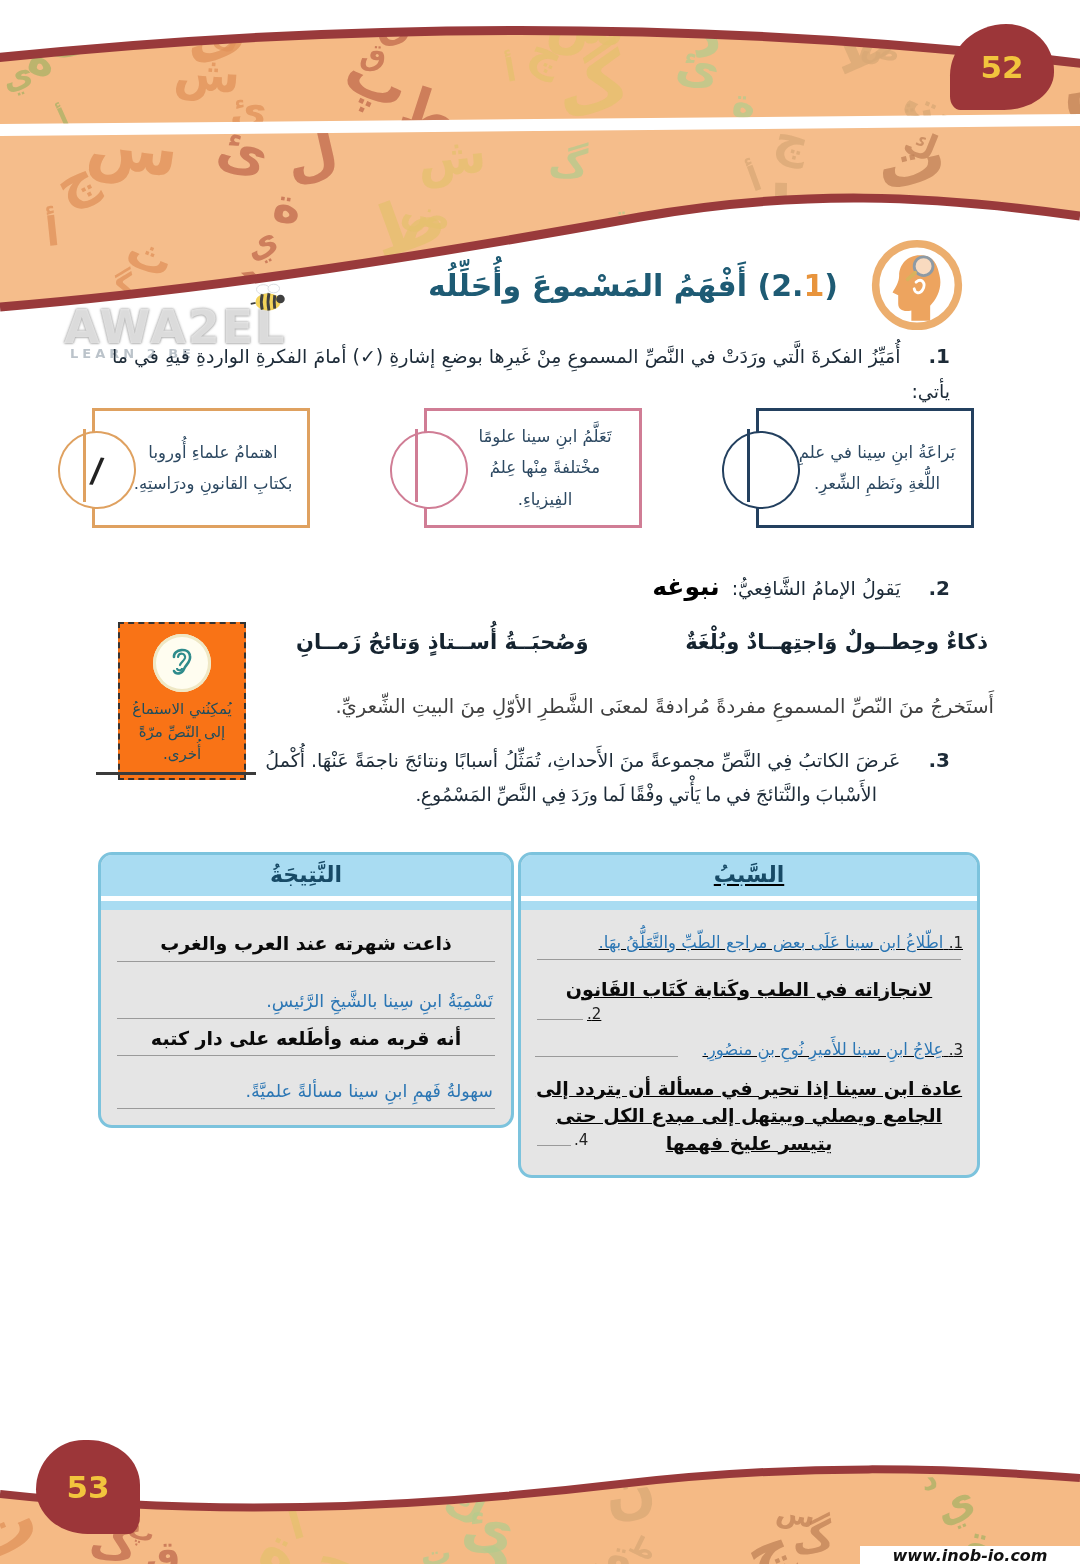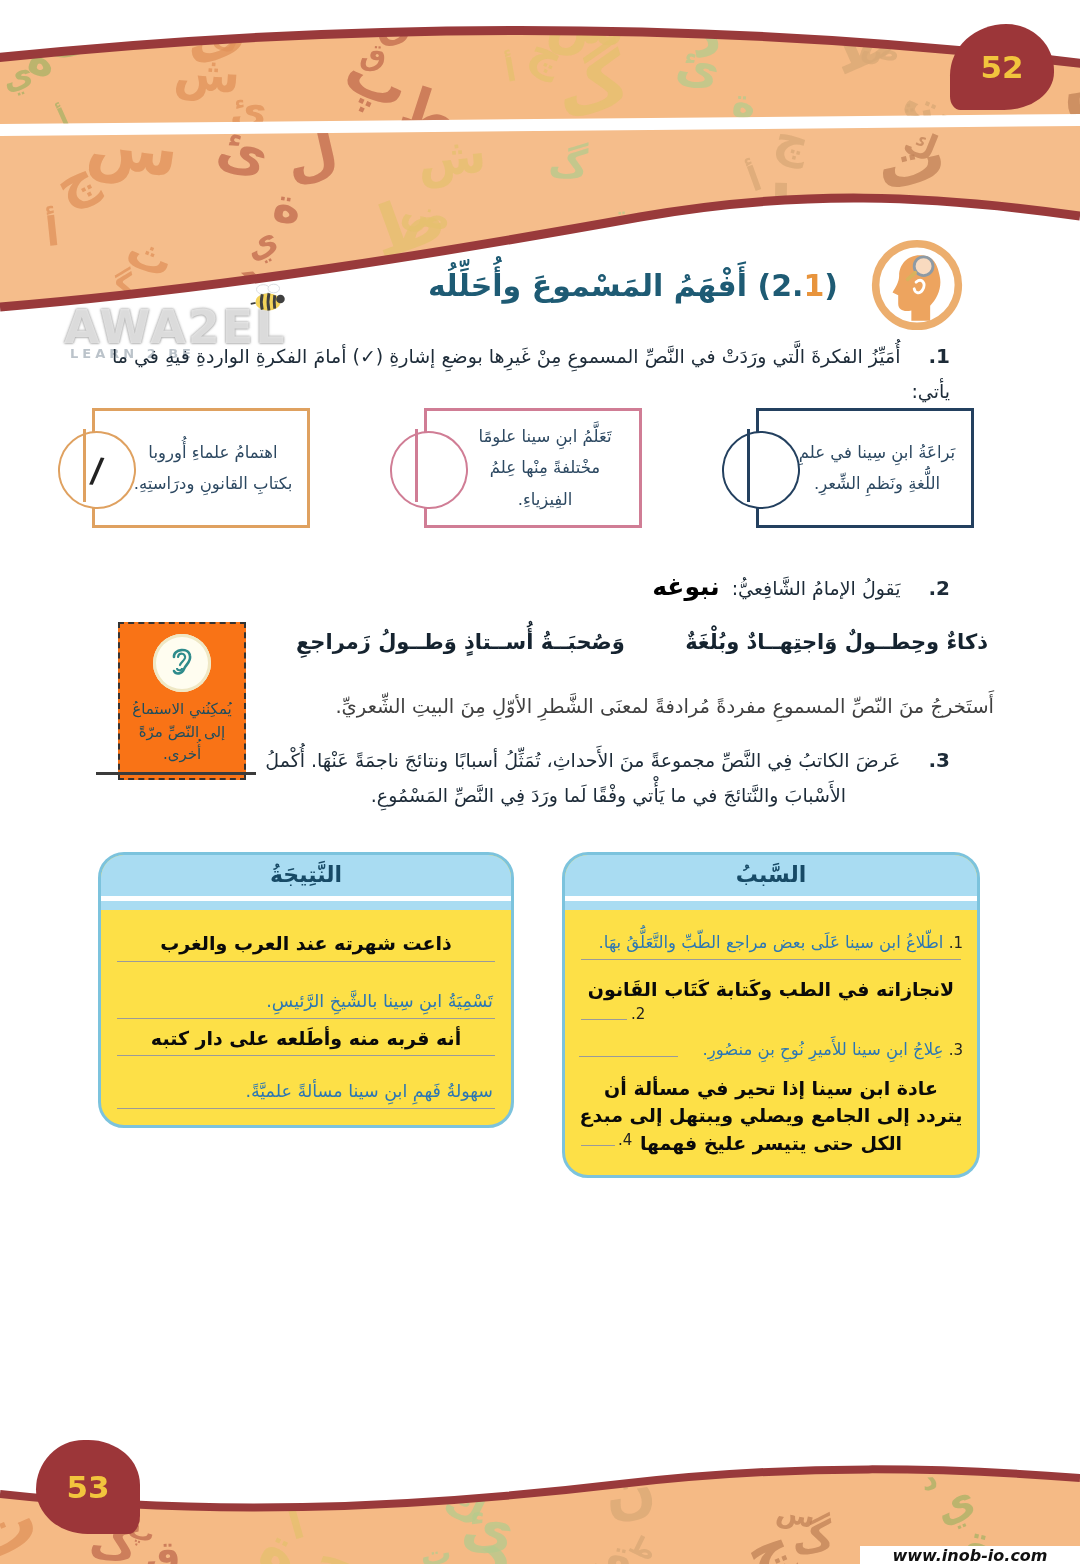--- a/index.html
+++ b/index.html
@@ -35,21 +35,21 @@
   .q{position:absolute;direction:rtl;color:#1d2b38;font-size:19px;line-height:1.8;z-index:2;}
   .qnum{font-weight:bold;margin-left:28px;font-size:20px;}
   .q1{top:338px;right:130px;width:862px;}
   .q2{top:564px;right:130px;}
   .q2 .answer{font-weight:bold;color:#000;font-size:25px;margin-right:12px;}
   .poem{position:absolute;top:630px;right:92px;left:296px;direction:rtl;display:flex;
         justify-content:space-between;font-weight:bold;font-size:21px;color:#15232f;z-index:2;}
   .task{position:absolute;top:695px;right:86px;left:280px;direction:rtl;text-align:right;
         font-size:19.5px;color:#404040;z-index:2;}
   .q3{top:742px;right:130px;width:824px;}
-  .q3-l2{margin-right:104px;}
+  .q3-l2{margin-right:73px;font-family:Liberation Serif, serif;}
 
   
   .opts{position:absolute;top:408px;left:92px;right:106px;display:flex;direction:rtl;
         justify-content:space-between;z-index:2;}
   .opt{position:relative;width:218px;min-height:112px;border:3px solid var(--c);
        display:flex;align-items:center;justify-content:center;text-align:center;
        padding:10px 14px 10px 38px;box-sizing:border-box;direction:rtl;
        font-size:16.5px;line-height:1.9;color:#2c4861;}
   .opt::after{content:"";position:absolute;left:-12px;top:16%;height:64%;width:3px;background:var(--c);}
   .opt-circle{position:absolute;left:-37px;top:50%;margin-top:-37px;width:74px;height:74px;
@@ -59,23 +59,23 @@
 
   
   .note{position:absolute;top:622px;left:118px;width:128px;box-sizing:border-box;
         padding:10px 8px 12px;background:#f97316;border:2px dashed #333;
         text-align:center;direction:rtl;font-size:15px;line-height:1.5;color:#1e4d5e;z-index:2;}
   .note-ear{width:58px;height:58px;border-radius:50%;background:#fffdf0;margin:0 auto 6px;
             display:flex;align-items:center;justify-content:center;box-shadow:inset 0 0 0 3px #efe8c5;}
   .note-base{position:absolute;top:772px;left:96px;width:160px;height:3px;background:#3b3b3b;z-index:2;}
 
   
-  .card{position:absolute;top:852px;border:3px solid #7cc3dd;border-radius:26px;background:#fde047;
+  .card{position:absolute;top:852px;border:3px solid #7cc3dd;border-radius:14px;background:#e5e5e5;
         overflow:hidden;z-index:2;box-sizing:border-box;}
-  .card-cause{right:100px;width:418px;}
+  .card-cause{right:100px;width:462px;text-decoration:underline;}
   .card-result{left:98px;width:416px;}
   .card-head{background:#a9dcf2;text-align:center;font-weight:bold;font-size:22px;color:#174a66;
              padding:7px 0 9px;border-bottom:5px solid #fff;}
   .card-strip{height:9px;background:#a9dcf2;}
   .card-body{padding:16px 14px 16px;direction:rtl;}
   .t-blue{color:#2b76b4;font-size:16.5px;line-height:1.55;text-align:right;}
   .hand{font-weight:bold;color:#0a0a0a;font-size:19px;text-align:center;line-height:1.45;}
   .full-line{border-bottom:1.6px solid #9a9a9a;margin:3px 2px 0;}
   .inline-row{display:flex;direction:rtl;align-items:flex-end;gap:24px;}
   .grow-line{flex:1;border-bottom:1.6px solid #9a9a9a;margin-bottom:6px;}
@@ -238,21 +238,21 @@
         </span>
     </div>
   </div>
 
   <div class="q q2">
     <span class="qnum">2.</span><span>يَقولُ الإمامُ الشَّافِعيُّ:</span><span class="answer">نبوغه</span>
   </div>
 
   <div class="poem">
     <span>ذكاءٌ وحِطــولٌ وَاجتِهــادٌ وبُلْغَةٌ</span>
-    <span>وَصُحبَــةُ أُســتاذٍ وَطــولُ زَمراجعِ</span>
+    <span>وَصُحبَــةُ أُســتاذٍ وَتائجُ زَمــانِ</span>
   </div>
 
   <div class="task">أَستَخرجُ منَ النّصِّ المسموعِ مفردةً مُرادفةً لمعنَى الشَّطرِ الأوّلِ مِنَ البيتِ الشِّعريِّ.</div>
 
   <div class="note">
     <div class="note-ear">
       <svg width="40" height="40" viewBox="0 0 40 40">
         <path d="M12,14 C11,6 27,4 28,13 C29,19 24,21 22,26 C20,31 14,32 12,28" fill="none" stroke="#2e8b8b" stroke-width="2.6" stroke-linecap="round"></path>
         <path d="M16,14 C17,9 24,10 23,15 C22,18 19,19 18,22" fill="none" stroke="#2e8b8b" stroke-width="2.2" stroke-linecap="round"></path>
         <path d="M15,25 c0,3 5,3 5,0" fill="none" stroke="#2e8b8b" stroke-width="2"></path>

